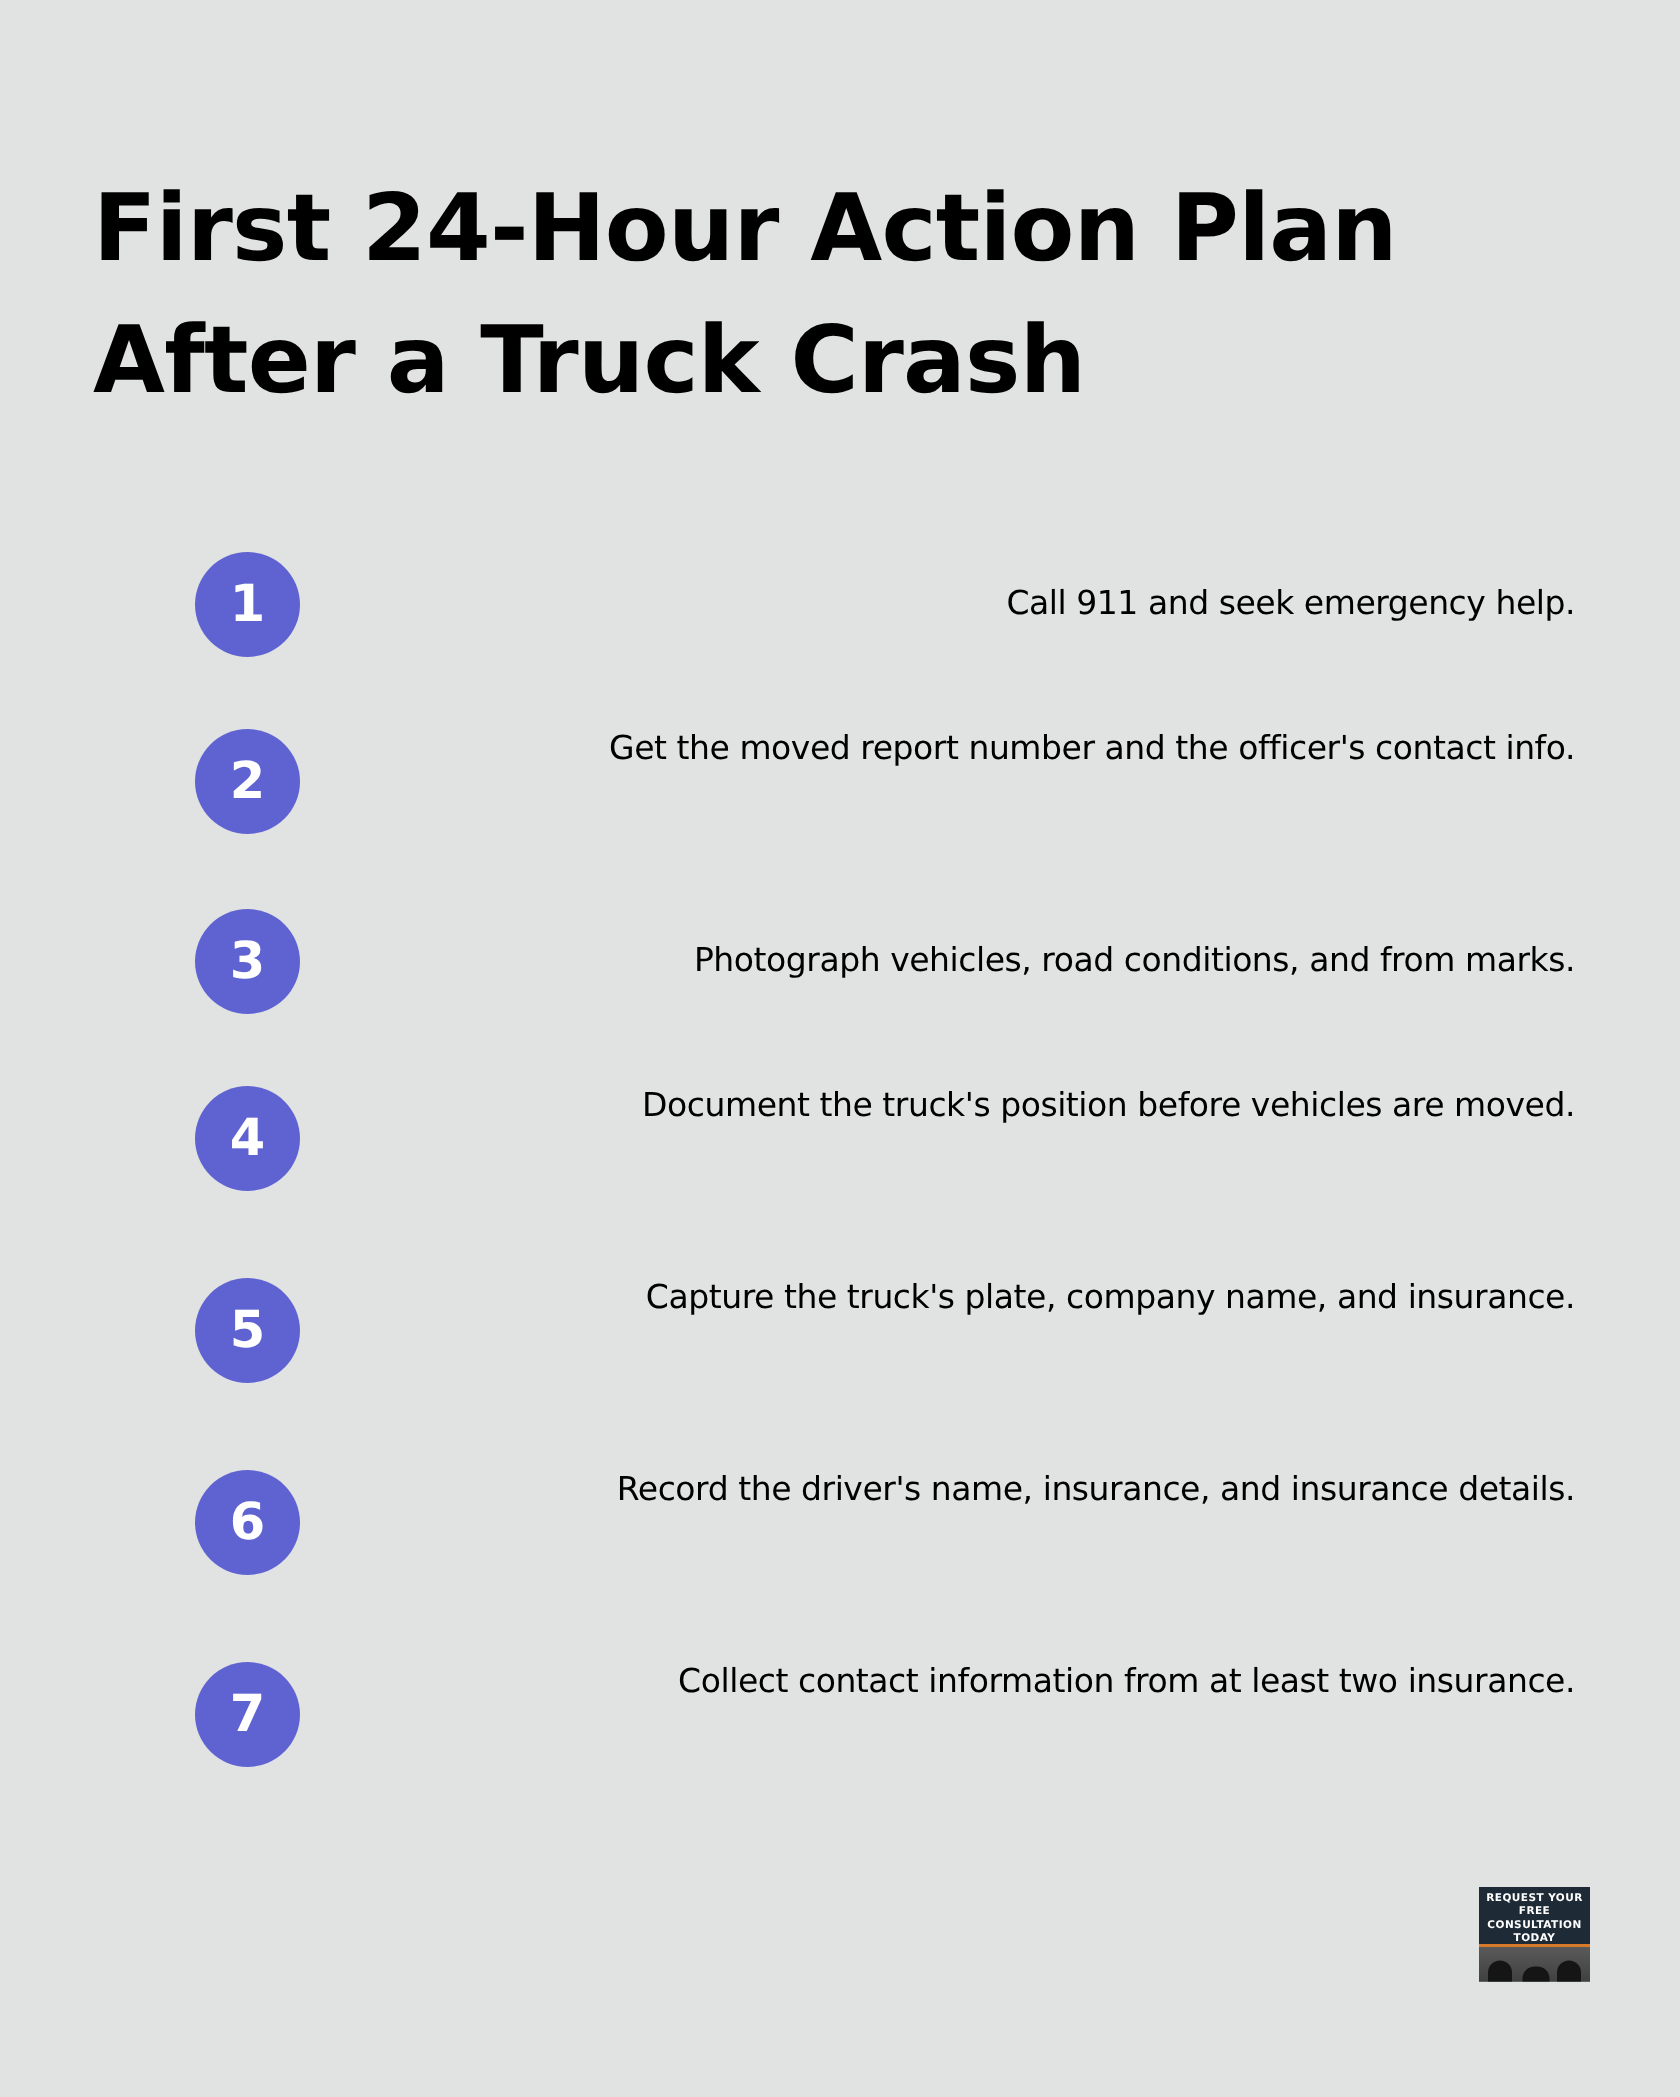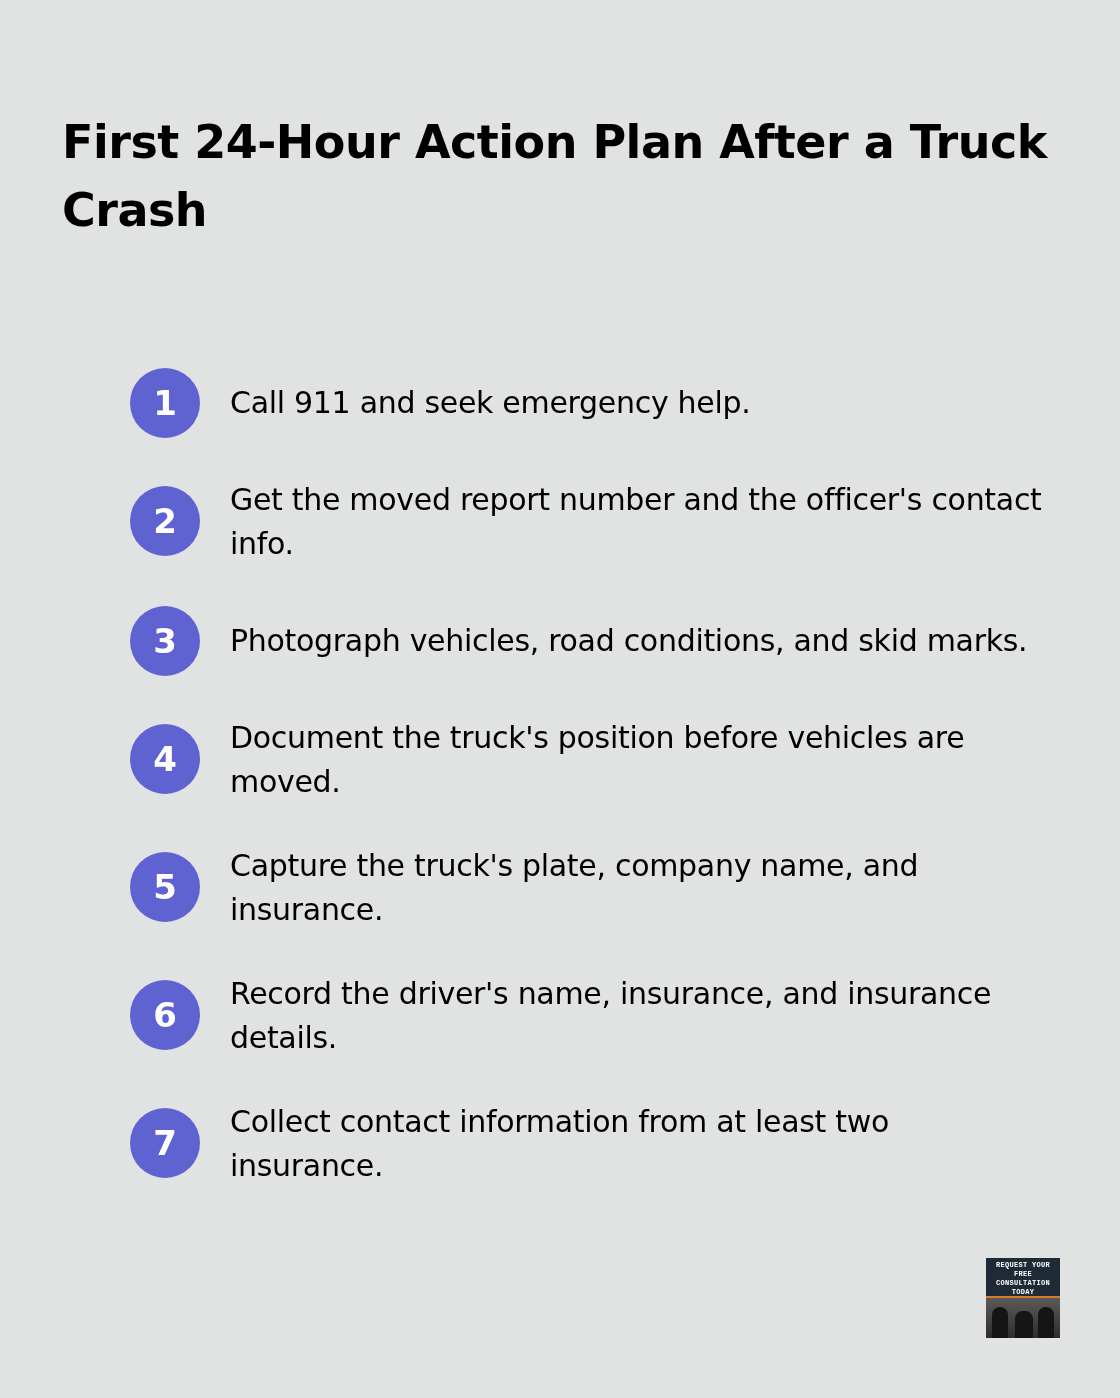--- a/index.html
+++ b/index.html
@@ -1,42 +1,42 @@
 <!DOCTYPE html>
 <html><head>
 <meta charset="utf-8">
 <style>
   html,body{margin:0;padding:0;}
   body{width:1120px;height:1398px;background:#e1e2e2;font-family:"DejaVu Sans","Liberation Sans",sans-serif;color:#000;position:relative;overflow:hidden;}
-  .title{position:absolute;left:62px;top:108px;width:1000px;font-size:46px;font-weight:bold;line-height:68px;letter-spacing:-0.5px;margin:0;}
+  .title{position:absolute;left:62px;top:108px;width:1000px;font-size:62px;font-weight:bold;line-height:88px;letter-spacing:-0.5px;margin:0;}
   .step{position:absolute;left:130px;width:940px;}
   .num{position:absolute;left:0;width:70px;height:70px;border-radius:50%;background:#5f63d2;color:#fff;font-weight:bold;font-size:34px;line-height:70px;text-align:center;}
-  .txt{position:absolute;left:100px;width:820px;font-size:30px;line-height:44px;color:#000;letter-spacing:-0.3px;}
-  .cta{position:absolute;left:986px;top:1258px;width:74px;height:80px;background:#1e2a35;overflow:hidden;font-family:Liberation Mono, monospace;}
+  .txt{position:absolute;left:100px;width:820px;font-size:22px;line-height:44px;color:#000;letter-spacing:-0.3px;text-align:right;}
+  .cta{position:absolute;left:986px;top:1258px;width:74px;height:63px;background:#1e2a35;overflow:hidden;}
   .cta .cta-text{color:#fff;font-size:7px;font-weight:bold;text-align:center;line-height:9px;padding-top:3px;letter-spacing:0.3px;height:35px;}
   .cta .bar{height:2px;background:#d77a2a;}
   .cta .photo{height:43px;background:linear-gradient(180deg,#5a5a5a,#2a2a2a);position:relative;}
   .person{position:absolute;bottom:0;width:16px;height:34px;border-radius:8px 8px 2px 2px;background:#151515;}
 </style>
 </head>
 <body>
 
 <h1 class="title">First 24-Hour Action Plan After a Truck Crash</h1>
 
 <div class="step" style="top:368px">
   <div class="num" style="top:0">1</div>
   <div class="txt" style="top:13px">Call 911 and seek emergency help.</div>
 </div>
 <div class="step" style="top:486px">
   <div class="num" style="top:0">2</div>
   <div class="txt" style="top:-8px">Get the moved report number and the officer's contact info.</div>
 </div>
 <div class="step" style="top:606px">
   <div class="num" style="top:0">3</div>
-  <div class="txt" style="top:13px">Photograph vehicles, road conditions, and skid marks.</div>
+  <div class="txt" style="top:13px">Photograph vehicles, road conditions, and from marks.</div>
 </div>
 <div class="step" style="top:724px">
   <div class="num" style="top:0">4</div>
   <div class="txt" style="top:-8px">Document the truck's position before vehicles are moved.</div>
 </div>
 <div class="step" style="top:852px">
   <div class="num" style="top:0">5</div>
   <div class="txt" style="top:-8px">Capture the truck's plate, company name, and insurance.</div>
 </div>
 <div class="step" style="top:980px">

